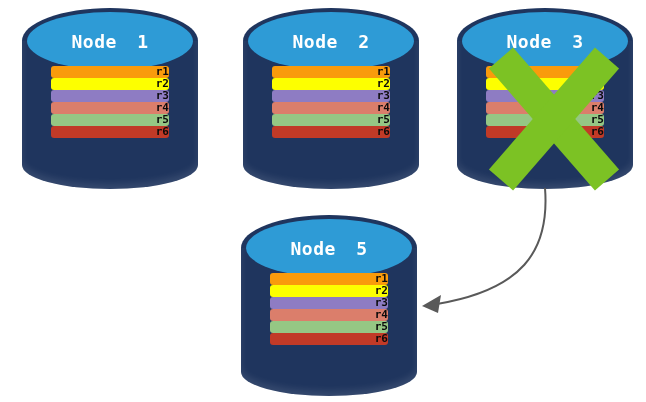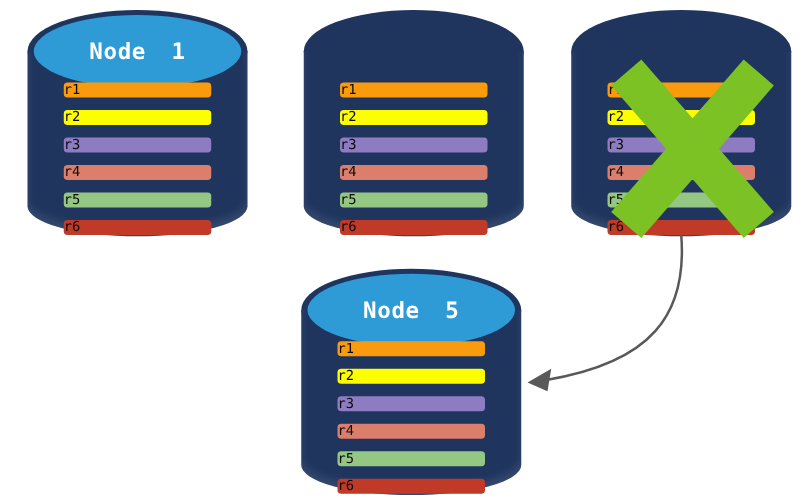--- a/index.html
+++ b/index.html
@@ -42,26 +42,26 @@
     font-size: 18px;
     word-spacing: 9px;
     letter-spacing: 0.5px;
     white-space: pre;
   }
 
   
   .rows { position: absolute; left: 29px; top: 58px; width: 118px; }
   .row {
     height: 12px;
-    margin-bottom: 10px;
+    margin-bottom: 0;
     border-radius: 3px;
-    text-align: left;
+    text-align: right;
     font-size: 11px;
     line-height: 12px;
-    font-weight: normal;
+    font-weight: bold;
     color: #0a0a0a;
   }
 
   
   .fail-x {
     position: absolute; left: 0; top: 0;
     overflow: visible;
     pointer-events: none;
   }
   .fail-x line { stroke: var(--x); stroke-width: 32; stroke-linecap: butt; }
@@ -88,33 +88,39 @@
       <div class="row" style="background: rgb(142, 124, 195);">r3</div>
       <div class="row" style="background: rgb(219, 126, 107);">r4</div>
       <div class="row" style="background: rgb(149, 199, 132);">r5</div>
       <div class="row" style="background: rgb(193, 58, 39);">r6</div>
     </div>
   </div>
 
   <div class="node node-2">
     <div class="cyl-top-rim"></div>
     <div class="cyl-body"></div>
+    <div class="cyl-top">
+      <span class="node-label">Node 2</span>
+    </div>
     <div class="rows">
       <div class="row" style="background: rgb(249, 155, 12);">r1</div>
       <div class="row" style="background: rgb(253, 255, 0);">r2</div>
       <div class="row" style="background: rgb(142, 124, 195);">r3</div>
       <div class="row" style="background: rgb(219, 126, 107);">r4</div>
       <div class="row" style="background: rgb(149, 199, 132);">r5</div>
       <div class="row" style="background: rgb(193, 58, 39);">r6</div>
     </div>
   </div>
 
   <div class="node node-3">
     <div class="cyl-top-rim"></div>
     <div class="cyl-body"></div>
+    <div class="cyl-top">
+      <span class="node-label">Node 3</span>
+    </div>
     <div class="rows">
       <div class="row" style="background: rgb(249, 155, 12);">r1</div>
       <div class="row" style="background: rgb(253, 255, 0);">r2</div>
       <div class="row" style="background: rgb(142, 124, 195);">r3</div>
       <div class="row" style="background: rgb(219, 126, 107);">r4</div>
       <div class="row" style="background: rgb(149, 199, 132);">r5</div>
       <div class="row" style="background: rgb(193, 58, 39);">r6</div>
     </div>
     <svg class="fail-x" width="176" height="181" viewBox="0 0 176 181" aria-hidden="true">
       <line x1="44" y1="50" x2="150" y2="172"></line>

